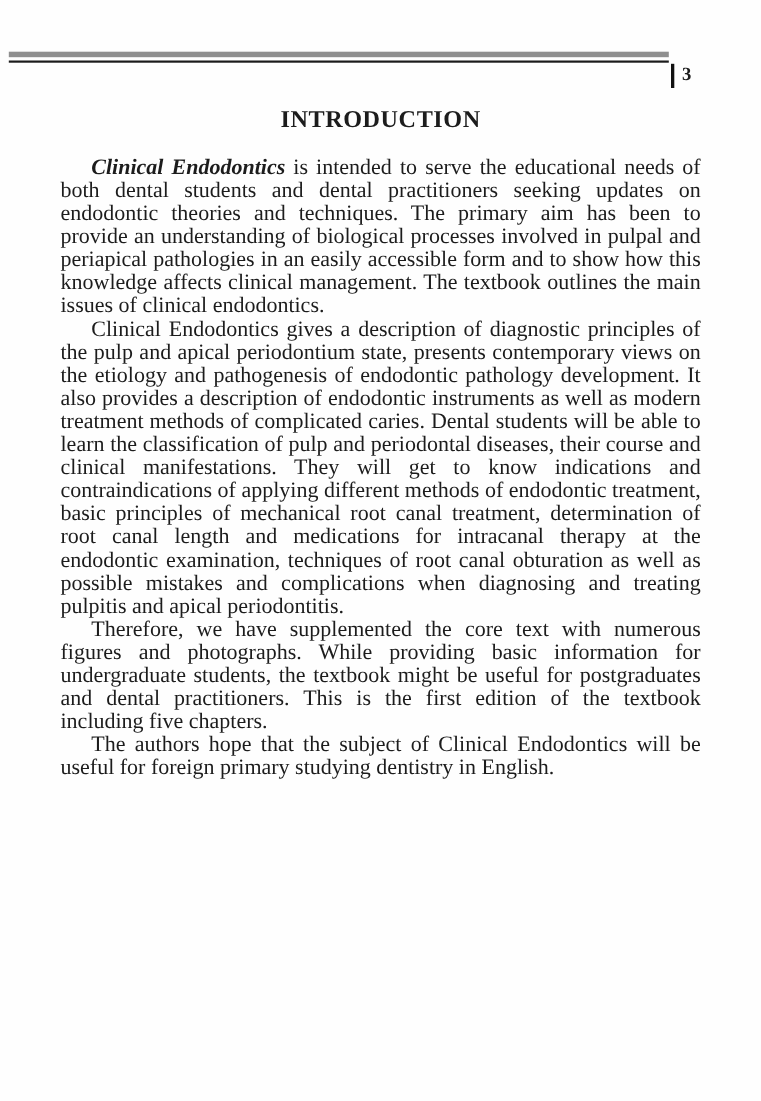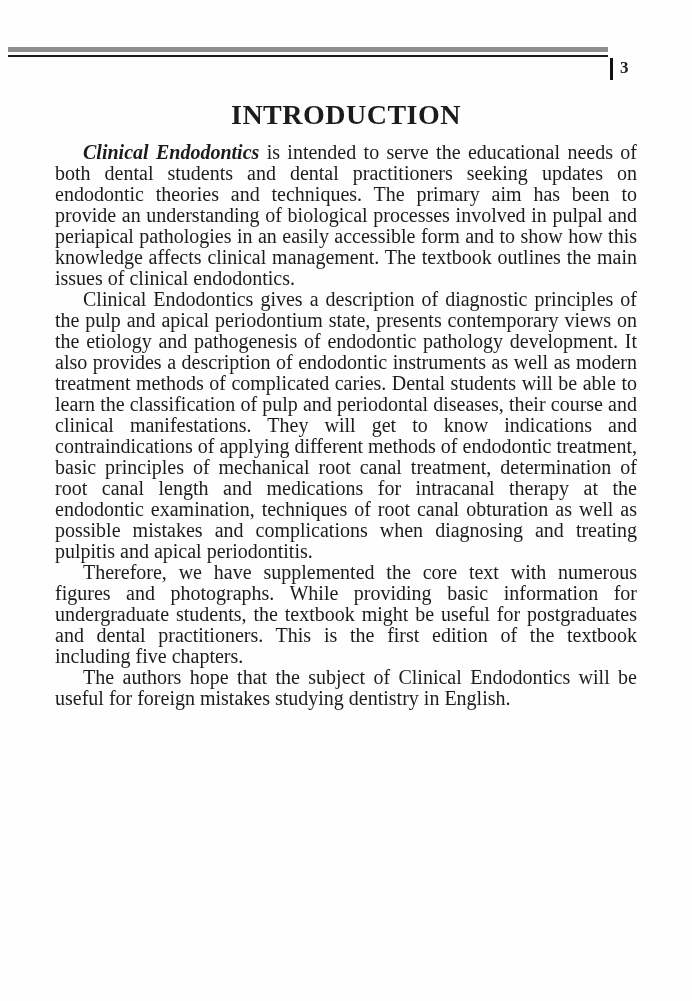--- a/index.html
+++ b/index.html
@@ -42,21 +42,21 @@
     font-size: 17px;
     font-weight: bold;
     line-height: 1.1;
   }
   .page-title {
     position: absolute;
     top: 80px;
     left: 0;
     width: 100%;
     text-align: center;
-    font-size: 28px;
+    font-size: 22px;
     font-weight: bold;
     letter-spacing: 0.5px;
     font-family: Liberation Serif, serif;
   }
   .body-text {
     position: absolute;
     top: 142px;
     left: 55px;
     width: 582px;
     font-size: 20px;
@@ -83,16 +83,16 @@
   </div>
 
   <div class="page-number">3</div>
 
   <h1 class="page-title">INTRODUCTION</h1>
 
   <div class="body-text">
     <p><span class="lead">Clinical Endodontics</span><span> is intended to serve the educational needs of both dental students and dental practitioners seeking updates on endodontic theories and techniques. The primary aim has been to provide an understanding of biological processes involved in pulpal and periapical pathologies in an easily accessible form and to show how this knowledge affects clinical management. The textbook outlines the main issues of clinical endodontics.</span></p>
     <p>Clinical Endodontics gives a description of diagnostic principles of the pulp and apical periodontium state, presents contemporary views on the etiology and pathogenesis of endodontic pathology development. It also provides a description of endodontic instruments as well as modern treatment methods of complicated caries. Dental students will be able to learn the classification of pulp and periodontal diseases, their course and clinical manifestations. They will get to know indications and contraindications of applying different methods of endodontic treatment, basic principles of mechanical root canal treatment, determination of root canal length and medications for intracanal therapy at the endodontic examination, techniques of root canal obturation as well as possible mistakes and complications when diagnosing and treating pulpitis and apical periodontitis.</p>
     <p>Therefore, we have supplemented the core text with numerous figures and photographs. While providing basic information for undergraduate students, the textbook might be useful for postgraduates and dental practitioners. This is the first edition of the textbook including five chapters.</p>
-    <p>The authors hope that the subject of Clinical Endodontics will be useful for foreign mistakes studying dentistry in English.</p>
+    <p>The authors hope that the subject of Clinical Endodontics will be useful for foreign primary studying dentistry in English.</p>
   </div>
 
 </div>
 
 </body></html>

